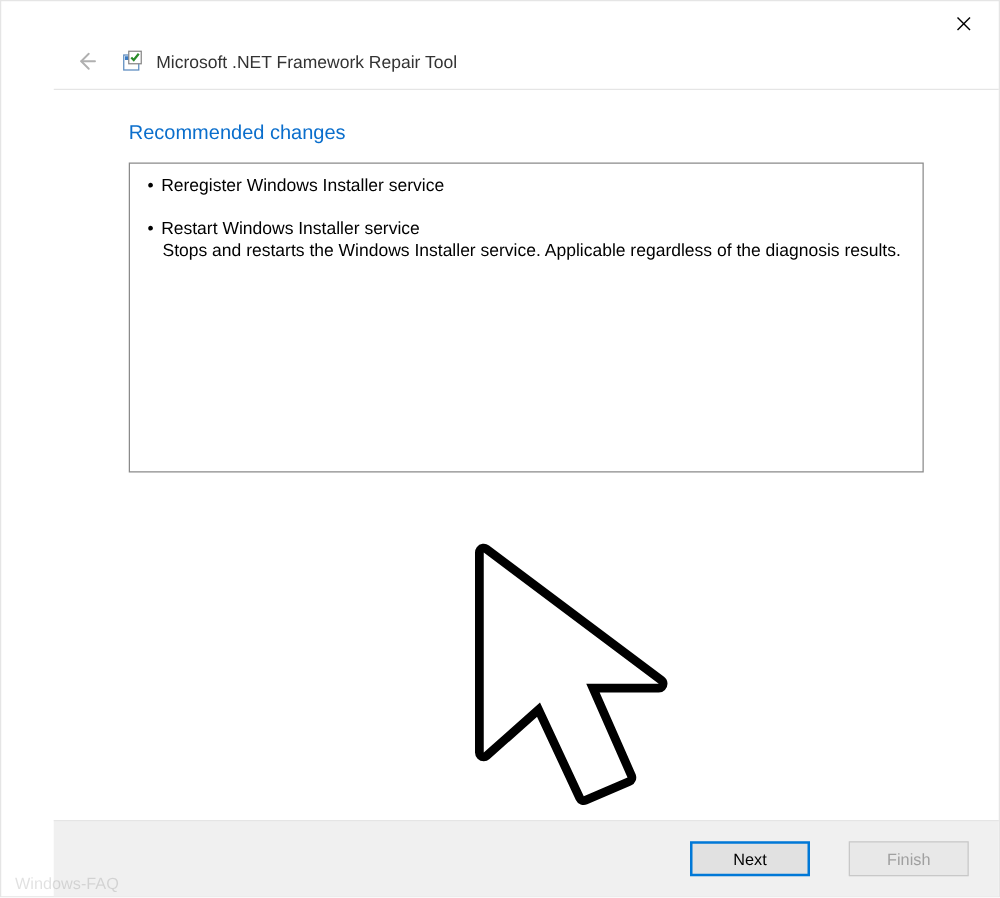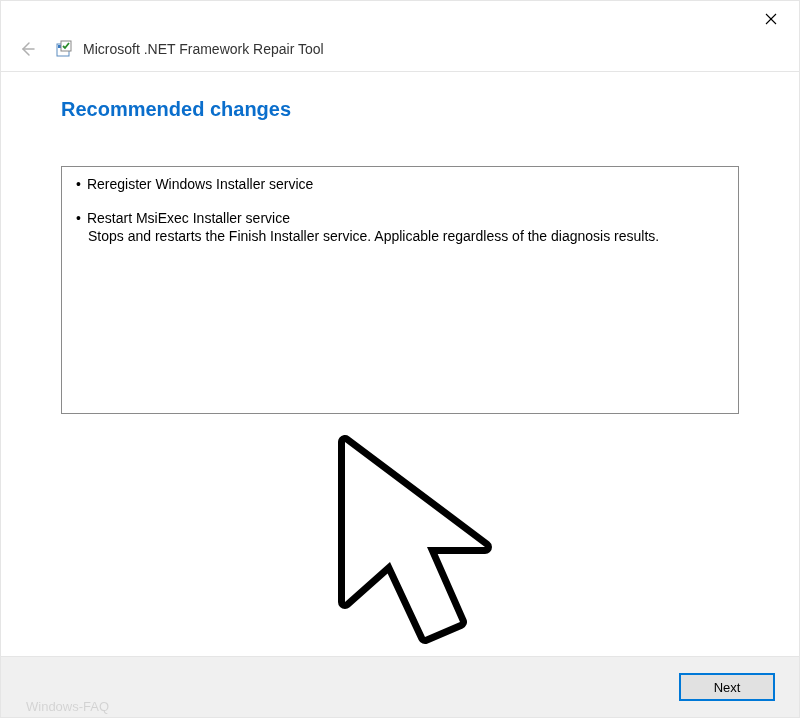--- a/index.html
+++ b/index.html
@@ -12,20 +12,21 @@
       position: relative;
       overflow: hidden;
       color: #000;
     }
     .window {
       width: 100%;
       height: 100%;
       display: flex;
       flex-direction: column;
       border: 1px solid #e5e5e5;
+      padding-left: 42px;
     }
     .titlebar-controls {
       height: 32px;
       display: flex;
       justify-content: flex-end;
       align-items: flex-start;
       padding-right: 8px;
       padding-top: 4px;
     }
     .close-btn {
@@ -65,23 +66,23 @@
       color: #333;
       font-weight: 400;
     }
     .content {
       flex: 1;
       padding: 26px 60px 20px 60px;
       position: relative;
     }
     .section-heading {
       color: #0a6ecc;
-      font-size: 20px;
-      font-weight: 700;
-      margin-bottom: 45px;
+      font-size: 16px;
+      font-weight: 400;
+      margin-bottom: 14px;
     }
     .intro-text {
       font-size: 14px;
       color: #000;
       line-height: 1.35;
       margin-bottom: 22px;
     }
     .changes-box {
       border: 1px solid #8a8a8a;
       padding: 8px 14px 14px 14px;
@@ -141,21 +142,21 @@
       background: #e1e1e1;
     }
     .btn.disabled {
       color: #a0a0a0;
       border-color: #c8c8c8;
       background: #e8e8e8;
       cursor: default;
     }
     .watermark {
       position: absolute;
-      left: 26px;
+      left: 12px;
       bottom: 4px;
       font-size: 13px;
       color: rgba(0,0,0,0.12);
       z-index: 5;
     }
     .cursor-overlay {
       position: absolute;
       left: 324px;
       top: 350px;
       width: 220px;
@@ -202,34 +203,35 @@
     <div class="changes-box">
       <div class="change-item">
         <div class="change-title-row">
           <span class="bullet">•</span>
           <span class="change-title">Reregister Windows Installer service</span>
         </div>
       </div>
       <div class="change-item">
         <div class="change-title-row">
           <span class="bullet">•</span>
-          <span class="change-title">Restart MsiExec Installer service</span>
+          <span class="change-title">Restart Windows Installer service</span>
         </div>
-        <div class="change-desc">Stops and restarts the Finish Installer service. Applicable regardless of the diagnosis results.</div>
+        <div class="change-desc">Stops and restarts the Windows Installer service. Applicable regardless of the diagnosis results.</div>
       </div>
     </div>
 
 
     <svg class="cursor-overlay" viewBox="0 0 220 240">
       <g transform="translate(10,10)">
         <path d="M 10 10 L 10 170 L 55 130 L 90 205 L 125 190 L 92 115 L 150 115 Z" fill="#ffffff" stroke="#000000" stroke-width="14" stroke-linejoin="round"></path>
         <path d="M 10 10 L 10 170 L 55 130 L 90 205 L 125 190 L 92 115 L 150 115 Z" fill="#ffffff"></path>
       </g>
     </svg>
   </div>
 
   <div class="footer">
     <button class="btn primary">Next</button>
+    <button class="btn disabled">Finish</button>
   </div>
 
 </div>
 
 <div class="watermark">Windows-FAQ</div>
 
 </body></html>

